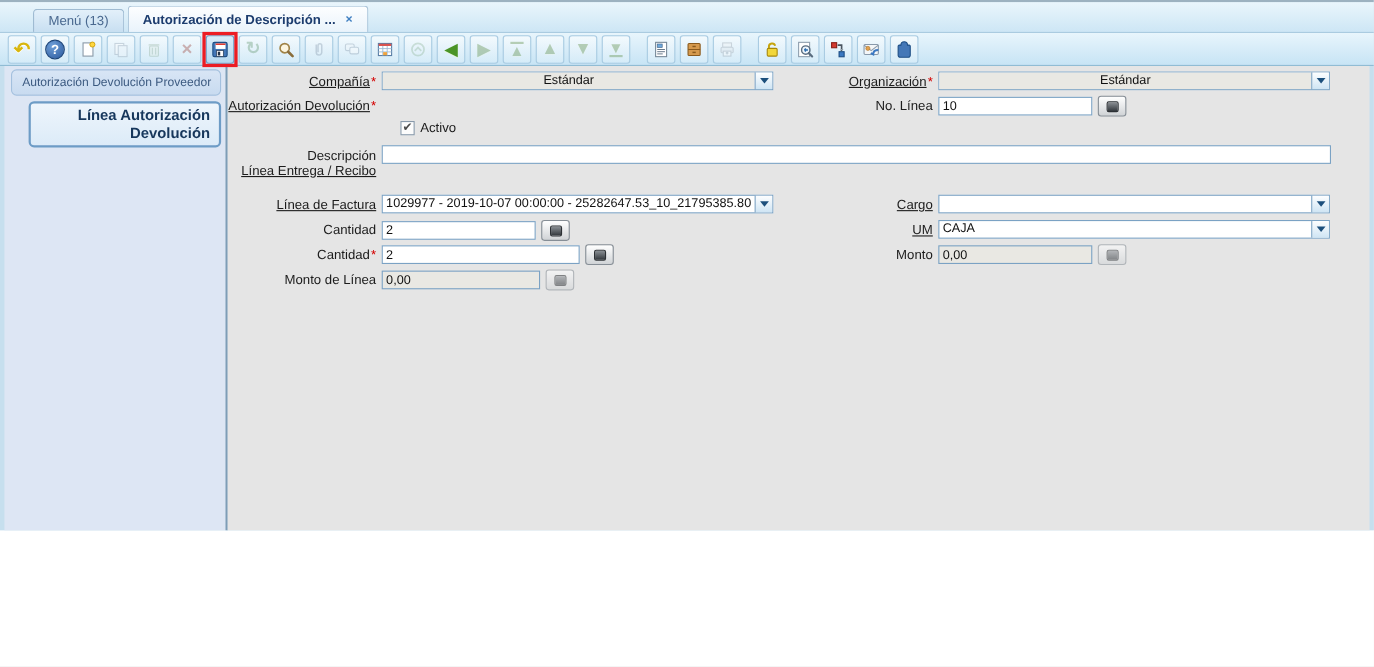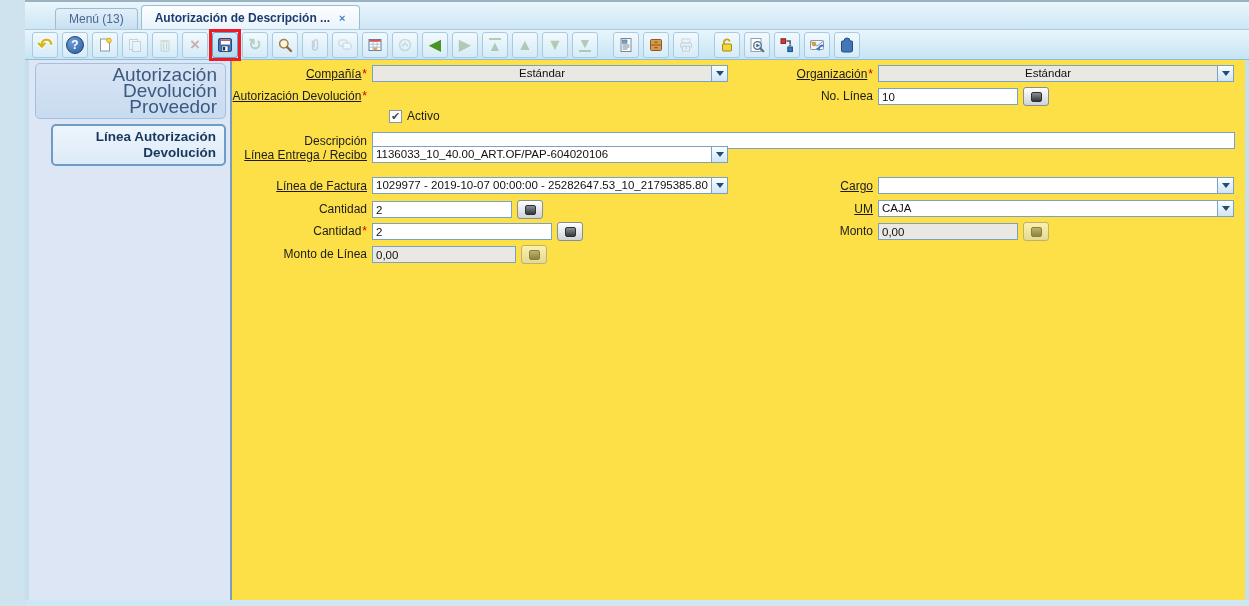--- a/index.html
+++ b/index.html
@@ -1,17 +1,17 @@
 <!DOCTYPE html>
 <html><head>
 <meta charset="utf-8">
 <style>
   * { margin:0; padding:0; box-sizing:border-box; }
   html,body { width:1249px; height:606px; font-family:"Liberation Sans", sans-serif; }
-  .window { width:1249px; height:606px; background:#cfe3ef; overflow:hidden; position:relative;padding-left:25px; }
+  .window { width:1249px; height:482px; background:#cfe3ef; overflow:hidden; position:relative; }
   .topstrip { height:2px; background:#9db2c0; }
 
   
   .tabbar { height:28px; background:linear-gradient(#eaf6fc,#cde6f5); display:flex; align-items:flex-end; padding-left:30px; border-bottom:1px solid #aacbe0; }
   .tab { border:1px solid #9fbbd2; border-bottom:none; border-radius:4px 4px 0 0; padding:2px 13px; font-size:12px; display:flex; align-items:center; gap:9px; margin-right:3px; white-space:nowrap; cursor:default; }
   .tab.inactive { background:linear-gradient(#e3f0fa,#c8dff1); color:#49688f; height:21px; }
   .tab.active  { background:linear-gradient(#fdfeff,#e9f3fb); color:#1c3c6e; font-weight:bold; height:24px; }
   .tclose { color:#3f7fc1; font-size:11px; font-weight:bold; line-height:10px; cursor:pointer; }
 
   
@@ -29,24 +29,24 @@
   .qcirc { width:18px; height:18px; border-radius:50%; background:radial-gradient(circle at 35% 30%, #6f9fd8, #2c5a9e); border:1px solid #1d4478; color:#fff; font-weight:bold; font-size:12px; display:flex; align-items:center; justify-content:center; }
   .nav { display:flex; flex-direction:column; align-items:center; line-height:11px; color:#4a9427; font-size:14px; text-shadow:0 1px 0 #e6f5de; }
   .nav .nglyph { display:block; }
   .nbar { width:12px; height:2px; background:#4a9427; margin:0 0 1px 0; }
   .nav.below .nbar { order:2; margin:1px 0 0 0; }
   .navh { color:#4a9427; font-size:16px; text-shadow:0 1px 0 #e6f5de; }
 
   
   .body { height:540px; display:flex; padding:0 4px; background:#c6dfee; }
   .sidebar { width:203px; flex:none; background:#dde6f4; border-right:2px solid #7e9db6; padding-top:2px; }
-  .stab { border-radius:5px; text-align:right; padding:3px 8px; font-size:19px; line-height:16px; cursor:pointer; }
+  .stab { border-radius:5px; text-align:right; padding:3px 8px; font-size:11px; line-height:16px; cursor:pointer; }
   .stab.s1 { margin:1px 4px 0 6px; background:linear-gradient(#d8e5f5,#c8dbf0); border:1px solid #a3c0de; color:#3c5a80; }
   .stab.s2 { margin:5px 4px 0 22px; background:linear-gradient(#eef5fc,#dcebf8); border:2px solid #6d9cc6; color:#17375c; font-weight:bold; font-size:13.5px; }
-  .content { flex:1; background:#fde047; position:relative; }
+  .content { flex:1; background:#e5e5e5; position:relative; }
 
   
   .frow { position:absolute; left:0; width:100%; height:20px; }
   .r1{top:5px} .r2{top:27px} .r3{top:49px} .r4{top:72px} .r5{top:86px} .r6{top:117px} .r7{top:140px} .r8{top:162px} .r9{top:185px}
   .lbl { position:absolute; top:2px; font-size:12px; color:#1c1c1c; white-space:nowrap; }
   .llbl { left:0; width:135px; text-align:right; }
   .rlbl { left:496px; width:145px; text-align:right; }
   .lnk { text-decoration:underline; }
   .star { color:#d40000; margin-left:1px; }
   .fld-l { position:absolute; left:140px; top:0; }
@@ -291,26 +291,20 @@
         </div>
       </div>
 
       <div class="frow r4">
         <div class="lbl llbl"><span>Descripción</span></div>
         <input class="txt w863 fld-l" value="" style="">
       </div>
 
       <div class="frow r5">
         <div class="lbl llbl"><span class="lnk">Línea Entrega / Recibo</span></div>
-        <div class="combo w356 fld-l">
-          <span class="cval">1136033_10_40.00_ART.OF/PAP-604020106</span>
-          <span class="carrow">
-              <span class="tri"></span>
-            </span>
-        </div>
       </div>
 
       <div class="frow r6">
         <div class="lbl llbl"><span class="lnk">Línea de Factura</span></div>
         <div class="combo w356 fld-l">
           <span class="cval">1029977 - 2019-10-07 00:00:00 - 25282647.53_10_21795385.80</span>
           <span class="carrow">
               <span class="tri"></span>
             </span>
         </div>

